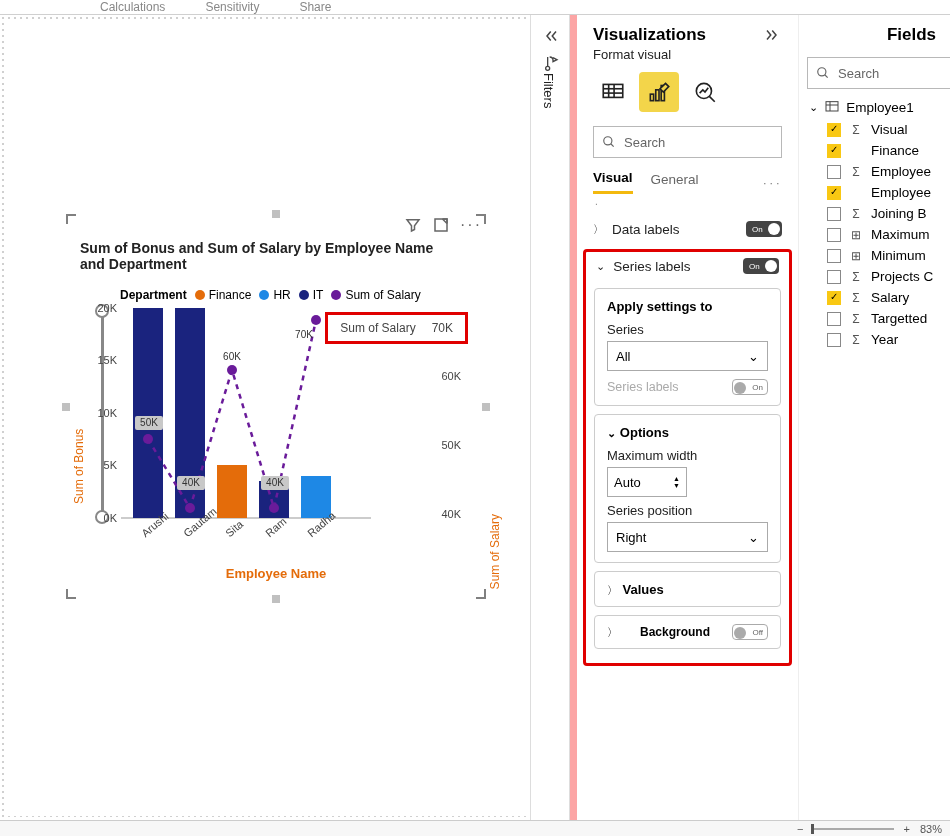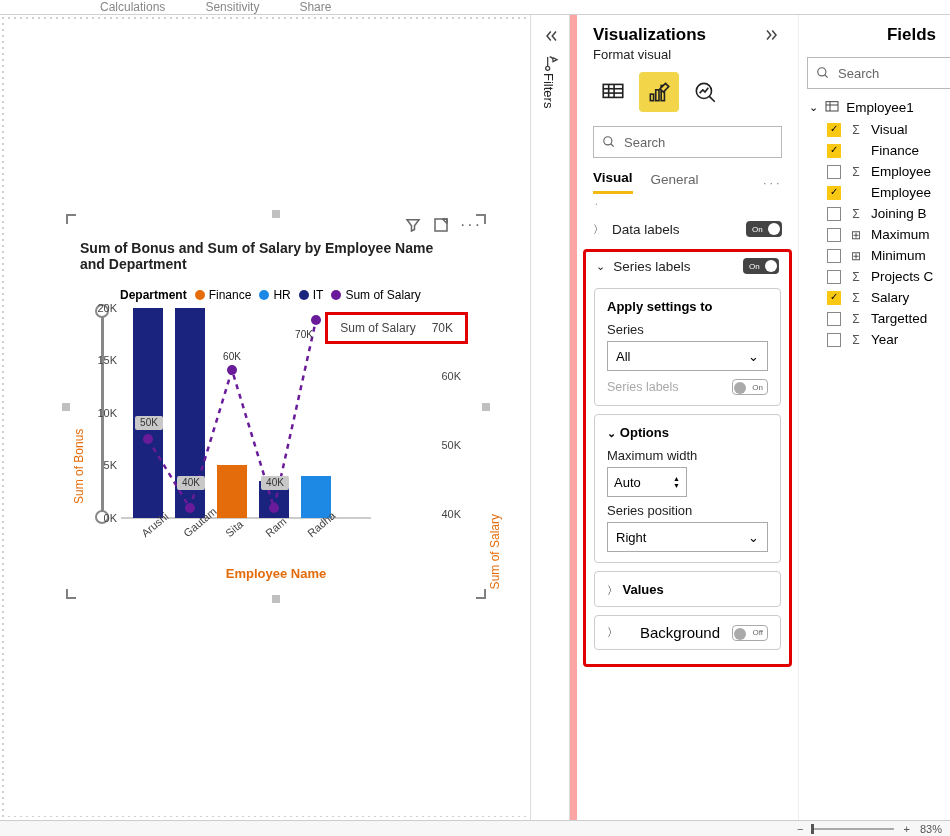--- a/index.html
+++ b/index.html
@@ -346,21 +346,21 @@
         <span>⌄</span>
       </div>
     </div>
 
     <div class="card" style="padding:8px 12px;">
       <span style="font-size:11px;">〉</span> <span style="font-size:13px; font-weight:600;">Values</span>
     </div>
 
     <div class="card" style="padding:8px 12px; display:flex; align-items:center;">
       <span style="font-size:11px;">〉</span> 
-        <span style="font-size:15px; font-weight:400; margin-left:4px;padding-left:18px;">Background</span>
+        <span style="font-size:12px; font-weight:700; margin-left:4px;padding-left:18px;">Background</span>
       <span class="toggle off" style="margin-left:auto;">Off<span class="knob"></span></span>
     </div>
   </div>
 </div>
 
 <div class="fieldspane">
   <h2>Fields</h2>
   <div class="fieldssearch">
     <svg width="14" height="14" viewBox="0 0 24 24" fill="none" stroke="#666" stroke-width="2">
         <circle cx="10" cy="10" r="7"></circle>

